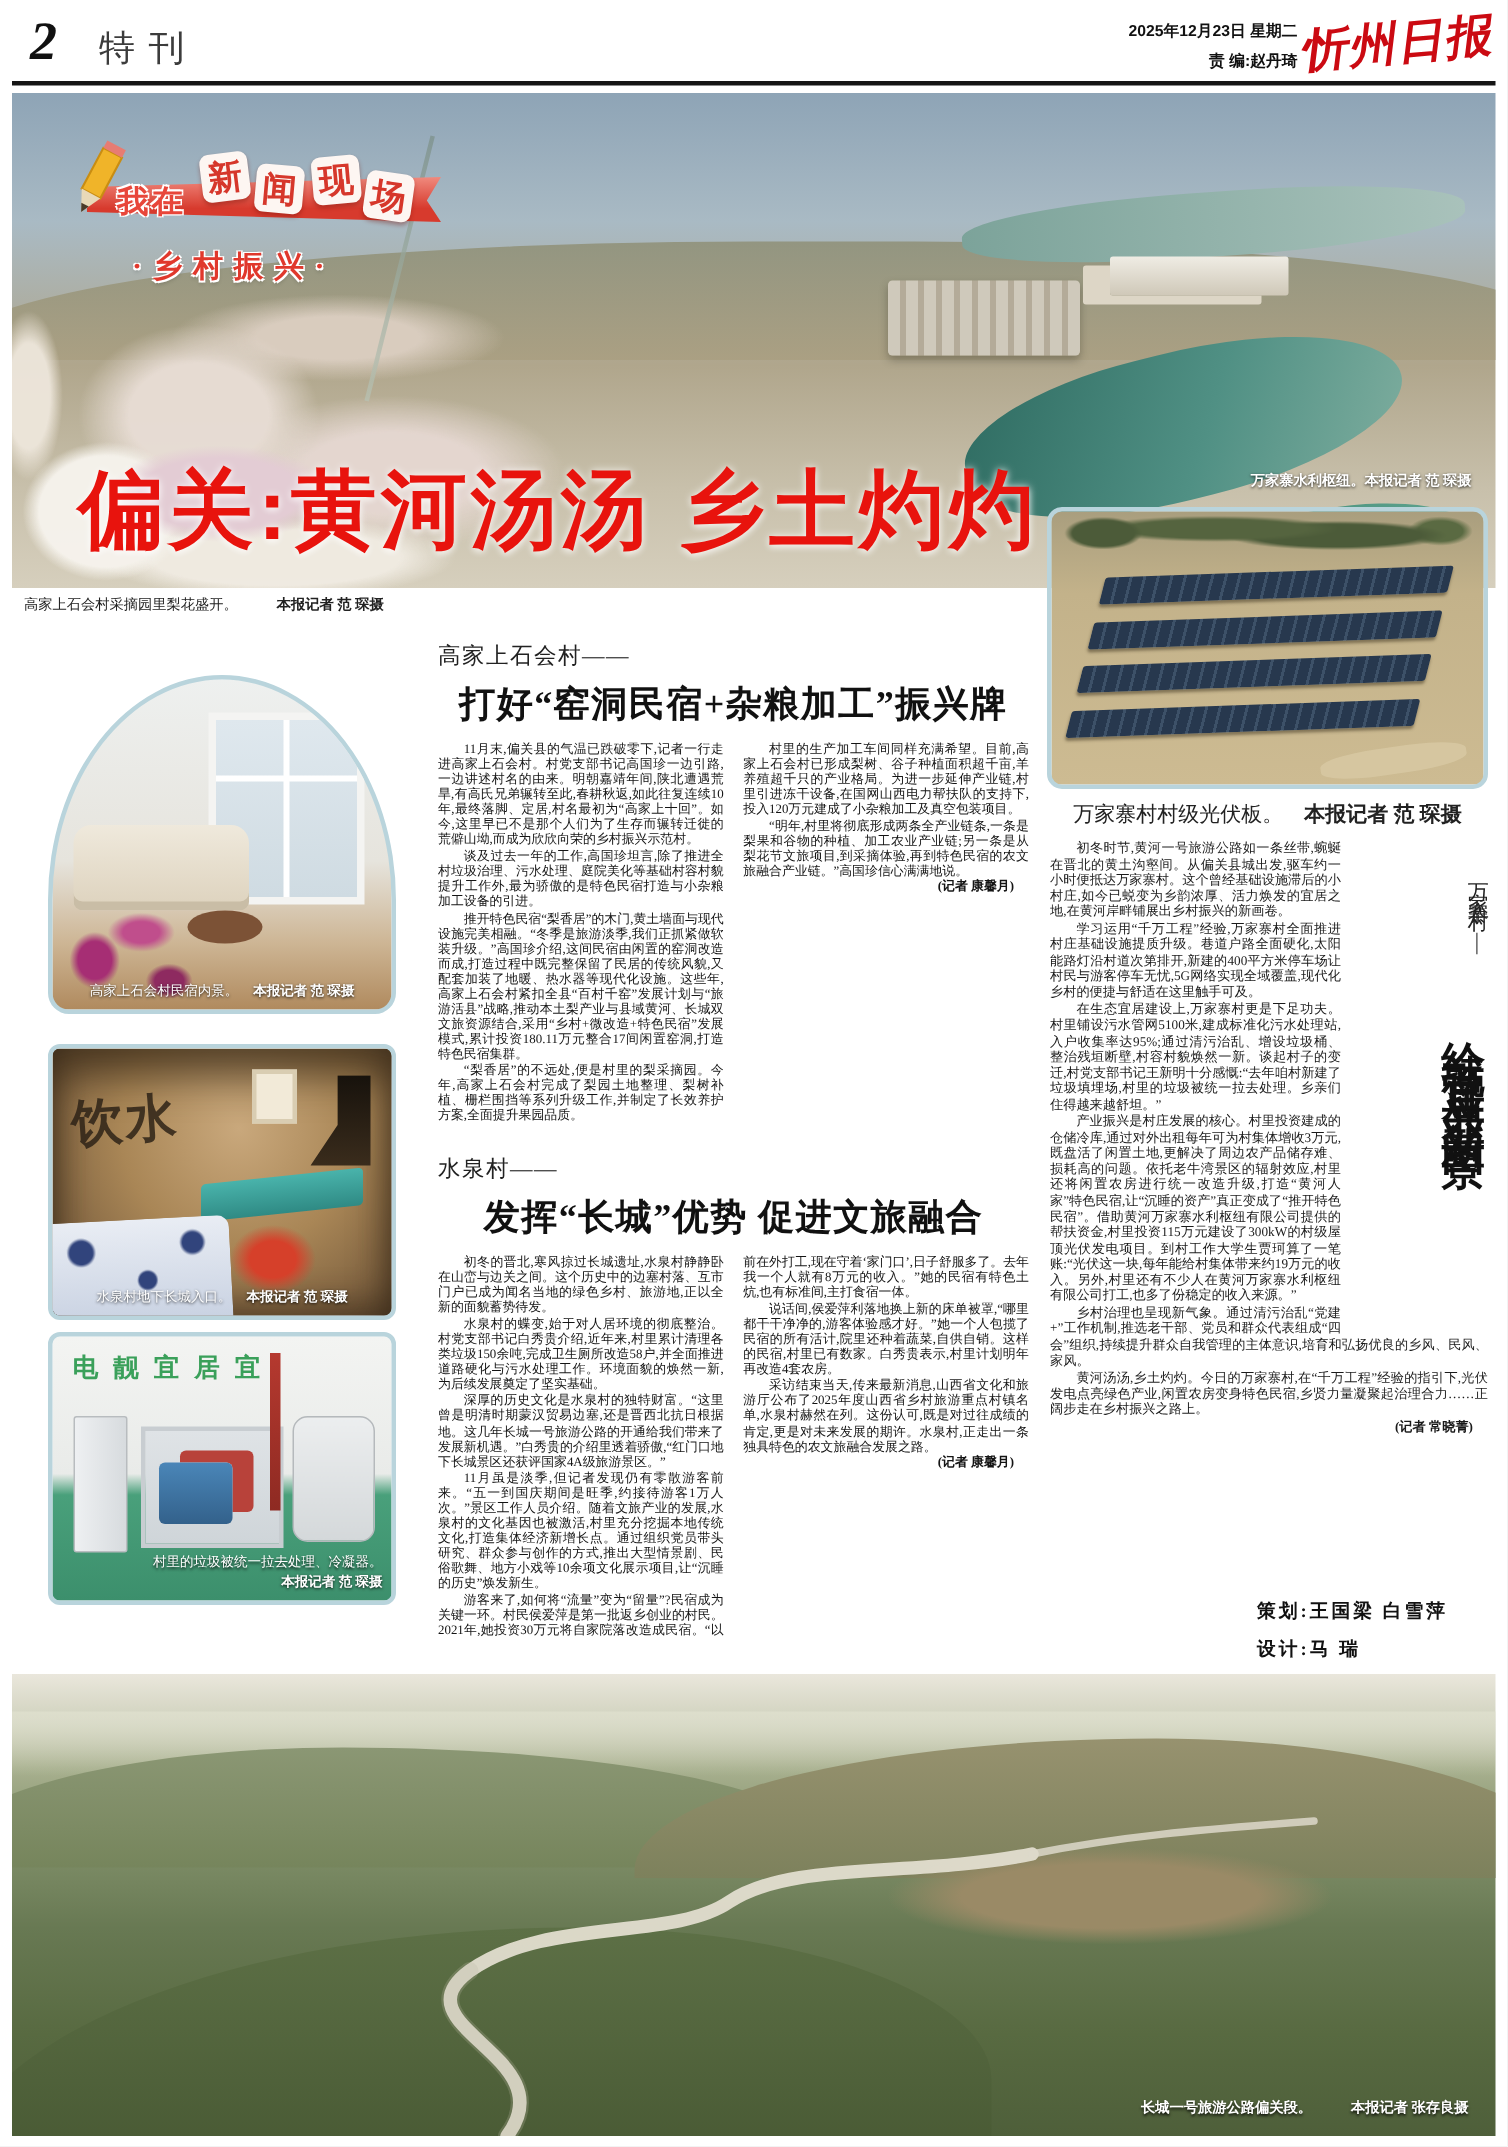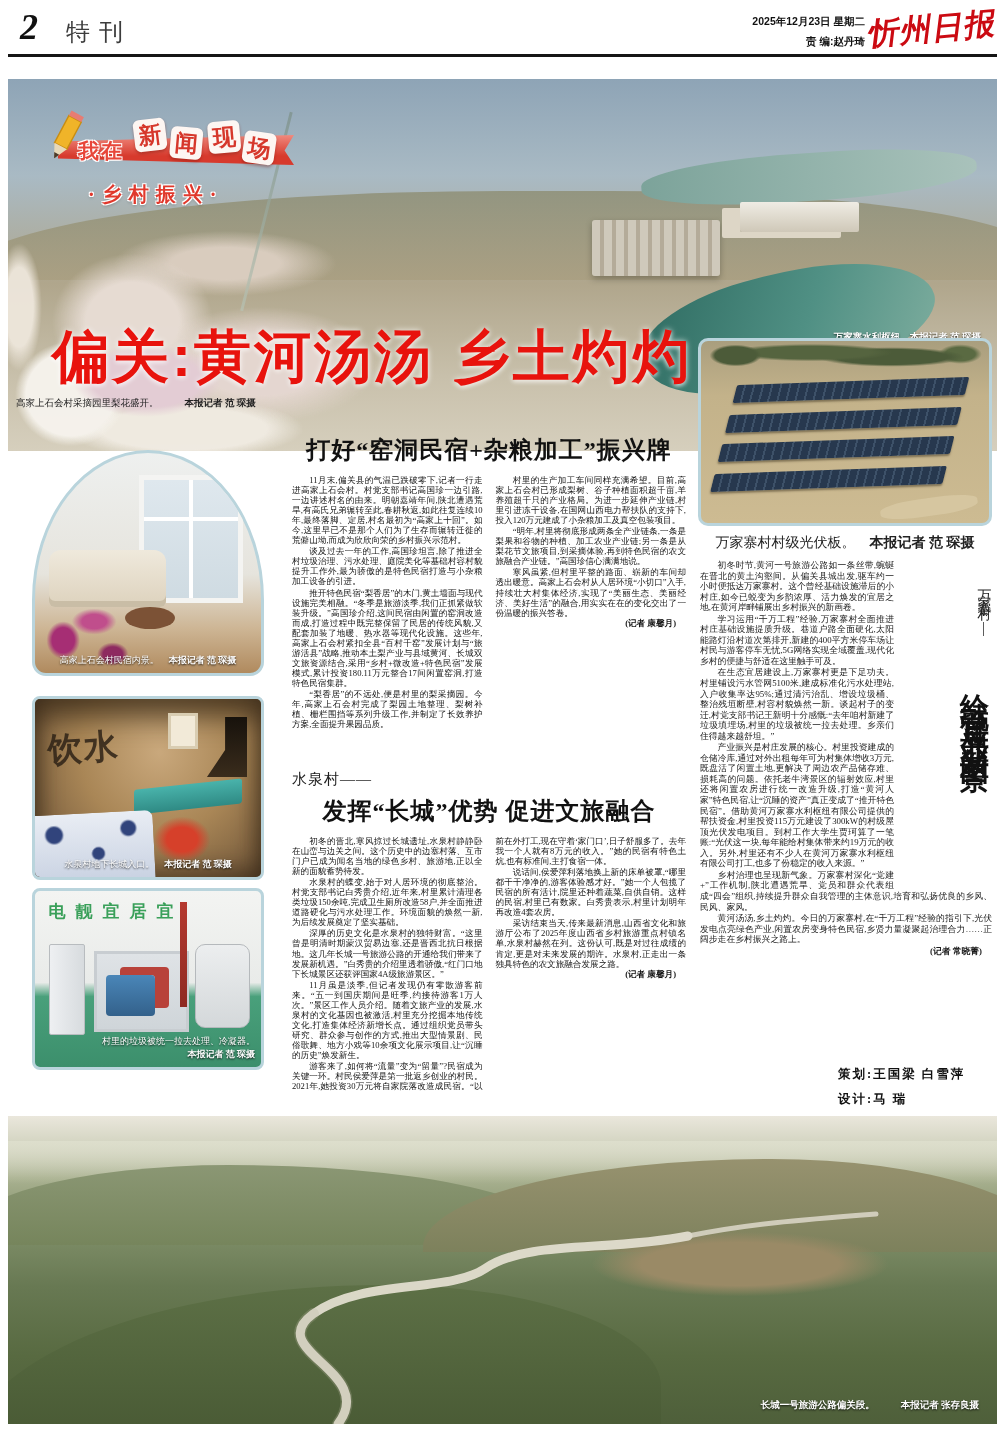--- a/index.html
+++ b/index.html
@@ -10,21 +10,21 @@
     overflow:hidden; margin:0 auto;
   }
   
   .page-num { position:absolute; left:20px; top:6px; font-size:36px; font-weight:bold; font-style:italic; color:#111; }
   .section-title { position:absolute; left:66px; top:16px; font-size:24px; color:#3c3c3c; letter-spacing:9px; font-family:"Liberation Sans","DejaVu Sans",sans-serif; }
   .mast-right { position:absolute; right:140px; top:12px; text-align:right; font-size:10.5px; font-weight:bold; line-height:1.9; color:#111; font-family:"Liberation Sans","DejaVu Sans",sans-serif; }
   .mast-logo { position:absolute; right:8px; top:8px; font-size:31px; font-weight:bold; color:#cb0a12; transform:rotate(-5deg) skewX(-12deg); letter-spacing:1px; }
   .mast-rule { position:absolute; left:8px; right:8px; top:54px; border-top:3px solid #151515; }
 
   
-  .hero-photo { position:absolute; left:8px; top:79px; width:989px; height:372px; overflow:hidden;
+  .hero-photo { position:absolute; left:8px; top:62px; width:989px; height:330px; overflow:hidden;
     background:linear-gradient(180deg,#8ea4b6 0%,#a9bac4 26%,#b0a68c 55%,#c8c0ab 80%,#d6cfbd 100%);text-decoration:underline; }
   .hero-ridge { position:absolute; left:-4%; top:30%; width:108%; height:24%; background:linear-gradient(180deg,#8d8d72,#a99e80); border-radius:50% 40% 0 0/90% 70% 0 0; opacity:.8; }
   .hero-water-up { position:absolute; right:2%; top:20%; width:34%; height:13%; background:linear-gradient(90deg,#7ca39a,#a9c2bb); transform:rotate(-4deg); border-radius:45%; }
   .hero-dam { position:absolute; right:28%; top:38%; width:13%; height:15%;
     background:repeating-linear-gradient(90deg,#cfc9bb 0 8px,#b4ab99 8px 12px); border-radius:3px; box-shadow:0 3px 6px rgba(40,40,30,.35); }
   .hero-buildings { position:absolute; right:14%; top:33%; width:12%; height:8%; background:linear-gradient(180deg,#efece4,#cfc8b8); box-shadow:-18px 6px 0 #ddd6c6; border-radius:2px; }
   .hero-river { position:absolute; right:6%; top:52%; width:30%; height:30%; background:linear-gradient(120deg,#2e6b61,#509084 55%,#7fae9f); transform:rotate(-14deg); border-radius:45% 55% 50% 50%; }
   .hero-pond { position:absolute; right:1%; bottom:-6%; width:20%; height:22%; background:linear-gradient(120deg,#3c8a76,#67a893); transform:rotate(-10deg); border-radius:50%; }
   .hero-blossoms { position:absolute; left:-3%; bottom:-8%; width:52%; height:78%; opacity:.95;
     background:
@@ -238,30 +238,30 @@
     <div class="p3-machine"></div>
     <div class="p3-pipe"></div>
     <div class="p3-tank"></div>
     <div class="rail-cap" style="text-align:right;">
       <span>村里的垃圾被统一拉去处理、冷凝器。</span><br>
       <b>本报记者 范 琛摄</b>
     </div>
   </div>
 
   <div class="article-1">
+    <div class="kicker">高家上石会村——</div>
     <div class="art-headline">打好“窑洞民宿+杂粮加工”振兴牌</div>
     <div class="art-body">
       <div>
           <p>11月末,偏关县的气温已跌破零下,记者一行走进高家上石会村。村党支部书记高国珍一边引路,一边讲述村名的由来。明朝嘉靖年间,陕北遭遇荒旱,有高氏兄弟辗转至此,春耕秋返,如此往复连续10年,最终落脚、定居,村名最初为“高家上十回”。如今,这里早已不是那个人们为了生存而辗转迁徙的荒僻山坳,而成为欣欣向荣的乡村振兴示范村。</p>
           <p>谈及过去一年的工作,高国珍坦言,除了推进全村垃圾治理、污水处理、庭院美化等基础村容村貌提升工作外,最为骄傲的是特色民宿打造与小杂粮加工设备的引进。</p>
           <p>推开特色民宿“梨香居”的木门,黄土墙面与现代设施完美相融。“冬季是旅游淡季,我们正抓紧做软装升级。”高国珍介绍,这间民宿由闲置的窑洞改造而成,打造过程中既完整保留了民居的传统风貌,又配套加装了地暖、热水器等现代化设施。这些年,高家上石会村紧扣全县“百村千窑”发展计划与“旅游活县”战略,推动本土梨产业与县域黄河、长城双文旅资源结合,采用“乡村+微改造+特色民宿”发展模式,累计投资180.11万元整合17间闲置窑洞,打造特色民宿集群。</p>
           <p>“梨香居”的不远处,便是村里的梨采摘园。今年,高家上石会村完成了梨园土地整理、梨树补植、栅栏围挡等系列升级工作,并制定了长效养护方案,全面提升果园品质。</p>
           <p>村里的生产加工车间同样充满希望。目前,高家上石会村已形成梨树、谷子种植面积超千亩,羊养殖超千只的产业格局。为进一步延伸产业链,村里引进冻干设备,在国网山西电力帮扶队的支持下,投入120万元建成了小杂粮加工及真空包装项目。</p>
           <p>“明年,村里将彻底形成两条全产业链条,一条是梨果和谷物的种植、加工农业产业链;另一条是从梨花节文旅项目,到采摘体验,再到特色民宿的农文旅融合产业链。”高国珍信心满满地说。</p>
-          <p>寒风虽紧,但村里平整的路面、崭新的车间却透出暖意。高家上石会村从人居环境“小切口”入手,持续壮大村集体经济,实现了“美丽生态、美丽经济、美好生活”的融合,用实实在在的变化交出了一份温暖的振兴答卷。</p>
         </div>
       <p class="byline">(记者 康馨月)</p>
     </div>
   </div>
 
   <div class="article-2">
     <div class="kicker">水泉村——</div>
     <div class="art-headline">发挥“长城”优势  促进文旅融合</div>
     <div class="art-body">
       <div>
@@ -280,21 +280,21 @@
   <div class="article-3 vert-art">
     <div class="vert-box">
       <div class="vert-kicker">万家寨村——</div>
       <div class="vert-headline">绘就宜居兴业新图景</div>
     </div>
     <div>
         <p>初冬时节,黄河一号旅游公路如一条丝带,蜿蜒在晋北的黄土沟壑间。从偏关县城出发,驱车约一小时便抵达万家寨村。这个曾经基础设施滞后的小村庄,如今已蜕变为乡韵浓厚、活力焕发的宜居之地,在黄河岸畔铺展出乡村振兴的新画卷。</p>
         <p>学习运用“千万工程”经验,万家寨村全面推进村庄基础设施提质升级。巷道户路全面硬化,太阳能路灯沿村道次第排开,新建的400平方米停车场让村民与游客停车无忧,5G网络实现全域覆盖,现代化乡村的便捷与舒适在这里触手可及。</p>
         <p>在生态宜居建设上,万家寨村更是下足功夫。村里铺设污水管网5100米,建成标准化污水处理站,入户收集率达95%;通过清污治乱、增设垃圾桶、整治残垣断壁,村容村貌焕然一新。谈起村子的变迁,村党支部书记王新明十分感慨:“去年咱村新建了垃圾填埋场,村里的垃圾被统一拉去处理。乡亲们住得越来越舒坦。”</p>
         <p>产业振兴是村庄发展的核心。村里投资建成的仓储冷库,通过对外出租每年可为村集体增收3万元,既盘活了闲置土地,更解决了周边农产品储存难、损耗高的问题。依托老牛湾景区的辐射效应,村里还将闲置农房进行统一改造升级,打造“黄河人家”特色民宿,让“沉睡的资产”真正变成了“推开特色民宿”。借助黄河万家寨水利枢纽有限公司提供的帮扶资金,村里投资115万元建设了300kW的村级屋顶光伏发电项目。到村工作大学生贾珂算了一笔账:“光伏这一块,每年能给村集体带来约19万元的收入。另外,村里还有不少人在黄河万家寨水利枢纽有限公司打工,也多了份稳定的收入来源。”</p>
-        <p>乡村治理也呈现新气象。万家寨村深化“党建+”工作机制,陕北遭遇荒旱、党员和群众代表组成“四会”组织,持续提升群众自我管理的主体意识,培育和弘扬优良的乡风、民风、家风。</p>
+        <p>乡村治理也呈现新气象。通过清污治乱“党建+”工作机制,推选老干部、党员和群众代表组成“四会”组织,持续提升群众自我管理的主体意识,培育和弘扬优良的乡风、民风、家风。</p>
         <p>黄河汤汤,乡土灼灼。今日的万家寨村,在“千万工程”经验的指引下,光伏发电点亮绿色产业,闲置农房变身特色民宿,乡贤力量凝聚起治理合力……正阔步走在乡村振兴之路上。</p>
       </div>
     <p class="byline">(记者 常晓菁)</p>
   </div>
 
   <div class="credits">
     <div>策划:王国梁 白雪萍</div>
     <div>设计:马 瑞</div>
   </div>
 

